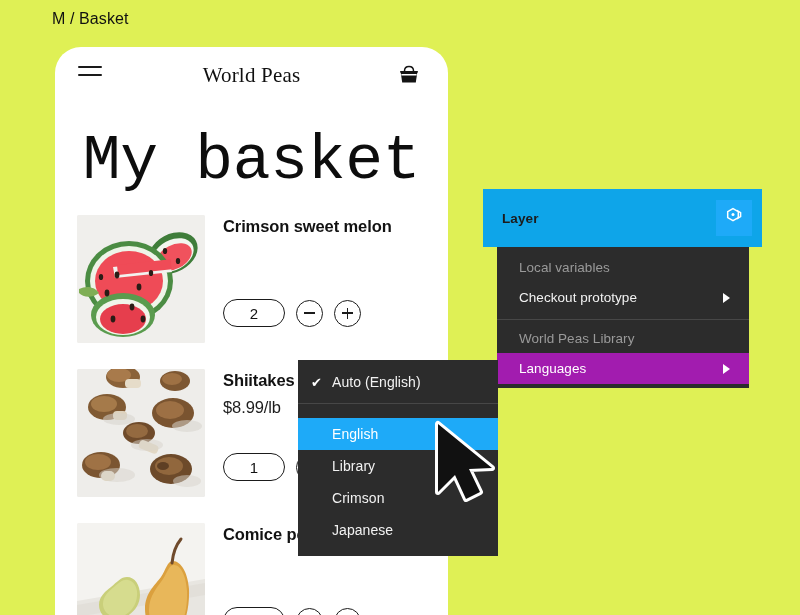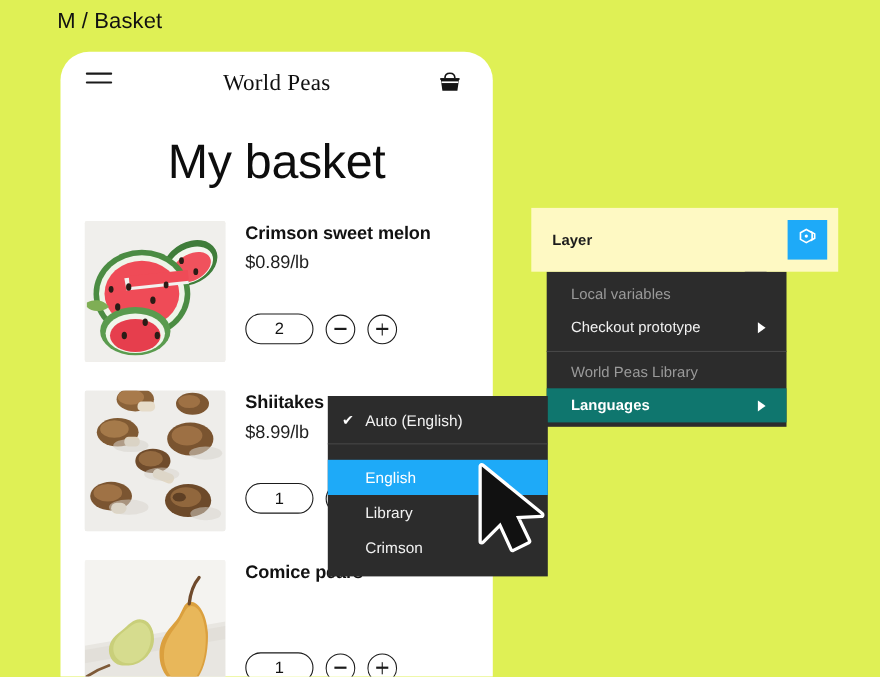--- a/index.html
+++ b/index.html
@@ -15,21 +15,21 @@
     background: #dff055;
     font-family: "Liberation Sans", sans-serif;
     -webkit-font-smoothing: antialiased;
   }
 
   
   .breadcrumb {
     position: absolute;
     left: 52px;
     top: 8px;
-    font-size: 20px;
+    font-size: 16px;
     line-height: 22px;
     color: #111111;
     letter-spacing: 0.1px;
     white-space: nowrap;
   }
 
   
   .phone {
     position: absolute;
     left: 55px;
@@ -76,27 +76,27 @@
 
   .basket-icon {
     position: absolute;
     right: 27px;
     top: 16px;
     width: 24px;
     height: 24px;
   }
 
   .page-title {
-    font-family: Liberation Sans, sans-serif;
-    font-size: 44px;
+    font-family: Liberation Mono, monospace;
+    font-size: 63px;
     line-height: 58px;
     color: #0d0d0d;
     text-align: center;
     font-weight: 400;
-    margin-top: 16px;
+    margin-top: 30px;
     letter-spacing: -0.3px;
   }
 
   
   .product-list {
     margin-top: 24px;
   }
 
   .product-row {
     display: flex;
@@ -184,21 +184,21 @@
   .img-shiitake { background: linear-gradient(160deg,#f1f0ed 0%, #e9e8e4 100%); }
   .img-pear { background: linear-gradient(170deg,#f5f4f1 0%, #eceae6 100%); }
 
   
   .layer-toolbar {
     position: absolute;
     left: 483px;
     top: 189px;
     width: 279px;
     height: 58px;
-    background: #fef9c3;
+    background: #0ea5e9;
     display: flex;
     align-items: center;
     padding-left: 19px;
     z-index: 10;
   }
   .layer-label {
     font-size: 13.5px;
     font-weight: 700;
     color: #1c1c1c;
     letter-spacing: 0.1px;
@@ -213,21 +213,21 @@
     display: flex;
     align-items: center;
     justify-content: center;
   }
 
   
   .context-menu {
     position: absolute;
     left: 497px;
     top: 247px;
-    width: 218px;
+    width: 252px;
     background: #2c2c2c;
     z-index: 9;
     padding: 6px 0 4px 0;
   }
   .context-menu .notch {
     position: absolute;
     right: 17px;
     top: -10px;
     width: 0; height: 0;
     border-left: 11px solid transparent;
@@ -242,23 +242,22 @@
   }
   .menu-item {
     position: relative;
     font-size: 13.5px;
     color: #f2f2f2;
     padding: 7px 4px 7px 22px;
     letter-spacing: 0.05px;
     line-height: 17px;
   }
   .menu-item.selected {
-    background: #0f766e;
+    background: #a21caf;
     color: #ffffff;
-    font-weight: bold;
   }
   .menu-arrow {
     position: absolute;
     right: 19px;
     top: 50%;
     transform: translateY(-50%);
     width: 0; height: 0;
     border-top: 5px solid transparent;
     border-bottom: 5px solid transparent;
     border-left: 7px solid #ffffff;
@@ -373,21 +372,20 @@
             <ellipse cx="88" cy="36" rx="2.2" ry="3.1"></ellipse>
             <ellipse cx="101" cy="46" rx="2.2" ry="3.1"></ellipse>
             <ellipse cx="66" cy="104" rx="2.4" ry="3.4"></ellipse>
             <ellipse cx="24" cy="62" rx="2.2" ry="3.1"></ellipse>
           </g>
           <path d="M2 74 C10 70 18 72 22 78 C14 84 6 82 2 78 Z" fill="#7fae55"></path>
         </svg>
       </div>
       <div class="product-info">
         <div class="product-name">Crimson sweet melon</div>
-        <div class="product-price">$0.89/lb</div>
         <div class="qty-controls">
           <div class="qty-pill">2</div>
           <div class="qty-btn">
             <span class="bar-h"></span>
           </div>
           <div class="qty-btn">
             <span class="bar-h"></span>
             <span class="bar-v"></span>
           </div>
         </div>
@@ -532,20 +530,23 @@
 
   <div class="lang-item selected">
     <span>English</span>
   </div>
   <div class="lang-item">
     <span>Library</span>
   </div>
   <div class="lang-item">
     <span>Crimson</span>
   </div>
+  <div class="lang-item">
+    <span>Japanese</span>
+  </div>
 </div>
 
 <div class="cursor">
   <svg width="72" height="86" viewBox="0 0 72 86" fill="none">
     <path d="M6 4 L6 72 L23 55 L34 79 L48 72 L37 49 L60 48 Z" fill="#111111" stroke="#ffffff" stroke-width="6" stroke-linejoin="round"></path>
     <path d="M6 4 L6 72 L23 55 L34 79 L48 72 L37 49 L60 48 Z" fill="#111111"></path>
   </svg>
 </div>
 
 </body></html>

